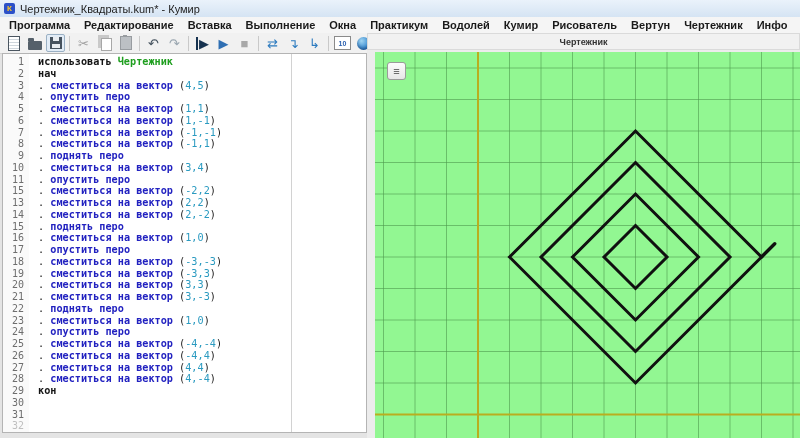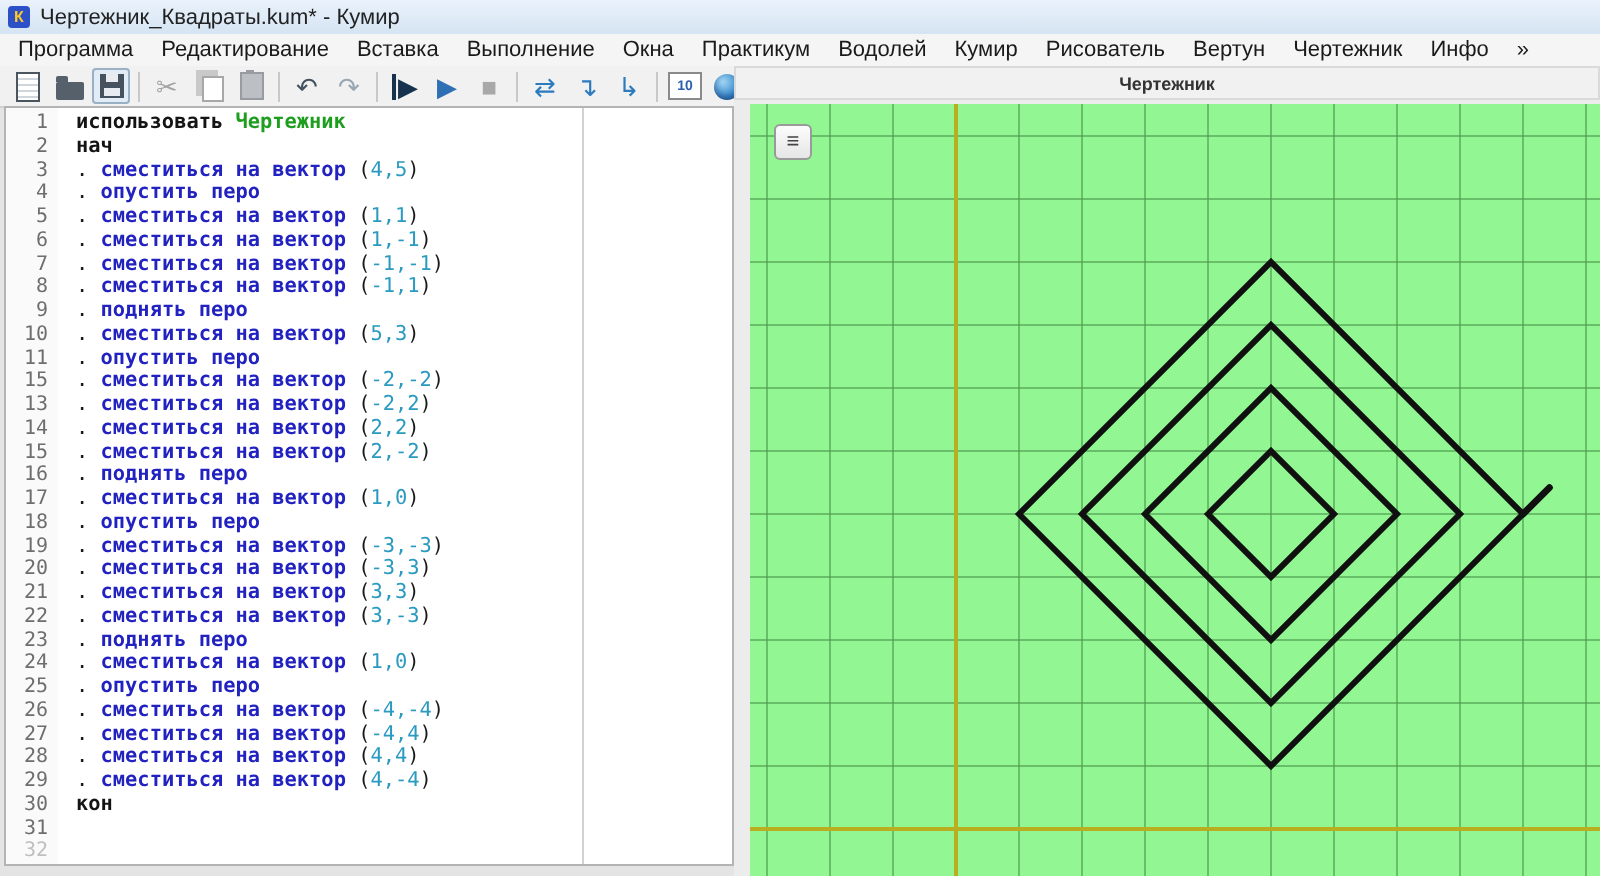--- a/index.html
+++ b/index.html
@@ -6,21 +6,21 @@
   .window{position:relative;width:800px;height:438px;background:#e4e4e4;
     font-family:"Liberation Sans",sans-serif;overflow:hidden;}
   
   .titlebar{height:17px;background:linear-gradient(#eaf2fb,#d5e4f3);display:flex;
     align-items:center;padding-left:4px;font-size:11px;color:#222;}
   .app-icon{width:11px;height:11px;background:#2b50c8;border-radius:2px;color:#ffc928;
     font-size:8px;font-weight:bold;display:flex;align-items:center;justify-content:center;
     margin-right:5px;flex:none;}
   
   .menubar{height:16px;background:#f5f5f5;display:flex;align-items:center;font-size:11px;
-    color:#1a1a1a;padding-left:2px;}
+    color:#1a1a1a;padding-left:2px;font-weight:bold;}
   .menu-item{padding:1px 7px;cursor:default;}
   
   .toolbar{height:20px;background:#f1f1f1;border-bottom:1px solid #d2d2d2;display:flex;
     align-items:center;padding-left:3px;}
   .tb-btn{width:19px;height:18px;display:flex;align-items:center;justify-content:center;
     position:relative;margin:0 1px;flex:none;}
   .tb-btn.boxed{border:1px solid #9ab0c4;background:#e2ecf6;border-radius:2px;box-sizing:border-box;}
   .tb-sep{width:1px;height:15px;background:#c9c9c9;margin:0 3px;flex:none;}
   .tb-glyph{font-size:13px;line-height:1;}
   .tb-glyph.bar{border-left:2px solid currentColor;padding-left:1px;}
@@ -215,23 +215,22 @@
     <div class="code-area">
         <div class="code-line"><span class="kw">использовать </span><span class="actor">Чертежник</span></div>
         <div class="code-line"><span class="kw">нач</span></div>
         <div class="code-line"><span class="pl">. </span><span class="cmd">сместиться на вектор </span><span class="pl">(</span><span class="num">4,5</span><span class="pl">)</span></div>
         <div class="code-line"><span class="pl">. </span><span class="cmd">опустить перо</span></div>
         <div class="code-line"><span class="pl">. </span><span class="cmd">сместиться на вектор </span><span class="pl">(</span><span class="num">1,1</span><span class="pl">)</span></div>
         <div class="code-line"><span class="pl">. </span><span class="cmd">сместиться на вектор </span><span class="pl">(</span><span class="num">1,-1</span><span class="pl">)</span></div>
         <div class="code-line"><span class="pl">. </span><span class="cmd">сместиться на вектор </span><span class="pl">(</span><span class="num">-1,-1</span><span class="pl">)</span></div>
         <div class="code-line"><span class="pl">. </span><span class="cmd">сместиться на вектор </span><span class="pl">(</span><span class="num">-1,1</span><span class="pl">)</span></div>
         <div class="code-line"><span class="pl">. </span><span class="cmd">поднять перо</span></div>
-        <div class="code-line"><span class="pl">. </span><span class="cmd">сместиться на вектор </span><span class="pl">(</span><span class="num">5,3</span><span class="pl">)</span></div>
-        <div class="code-line"><span class="pl">. </span><span class="cmd">опустить перо</span></div>
-        <div class="code-line"><span class="pl">. </span><span class="cmd">сместиться на вектор </span><span class="pl">(</span><span class="num">-2,-2</span><span class="pl">)</span></div>
+        <div class="code-line"><span class="pl">. </span><span class="cmd">сместиться на вектор </span><span class="pl">(</span><span class="num">3,4</span><span class="pl">)</span></div>
+        <div class="code-line"><span class="pl">. </span><span class="cmd">опустить перо</span></div>
         <div class="code-line"><span class="pl">. </span><span class="cmd">сместиться на вектор </span><span class="pl">(</span><span class="num">-2,2</span><span class="pl">)</span></div>
         <div class="code-line"><span class="pl">. </span><span class="cmd">сместиться на вектор </span><span class="pl">(</span><span class="num">2,2</span><span class="pl">)</span></div>
         <div class="code-line"><span class="pl">. </span><span class="cmd">сместиться на вектор </span><span class="pl">(</span><span class="num">2,-2</span><span class="pl">)</span></div>
         <div class="code-line"><span class="pl">. </span><span class="cmd">поднять перо</span></div>
         <div class="code-line"><span class="pl">. </span><span class="cmd">сместиться на вектор </span><span class="pl">(</span><span class="num">1,0</span><span class="pl">)</span></div>
         <div class="code-line"><span class="pl">. </span><span class="cmd">опустить перо</span></div>
         <div class="code-line"><span class="pl">. </span><span class="cmd">сместиться на вектор </span><span class="pl">(</span><span class="num">-3,-3</span><span class="pl">)</span></div>
         <div class="code-line"><span class="pl">. </span><span class="cmd">сместиться на вектор </span><span class="pl">(</span><span class="num">-3,3</span><span class="pl">)</span></div>
         <div class="code-line"><span class="pl">. </span><span class="cmd">сместиться на вектор </span><span class="pl">(</span><span class="num">3,3</span><span class="pl">)</span></div>
         <div class="code-line"><span class="pl">. </span><span class="cmd">сместиться на вектор </span><span class="pl">(</span><span class="num">3,-3</span><span class="pl">)</span></div>

